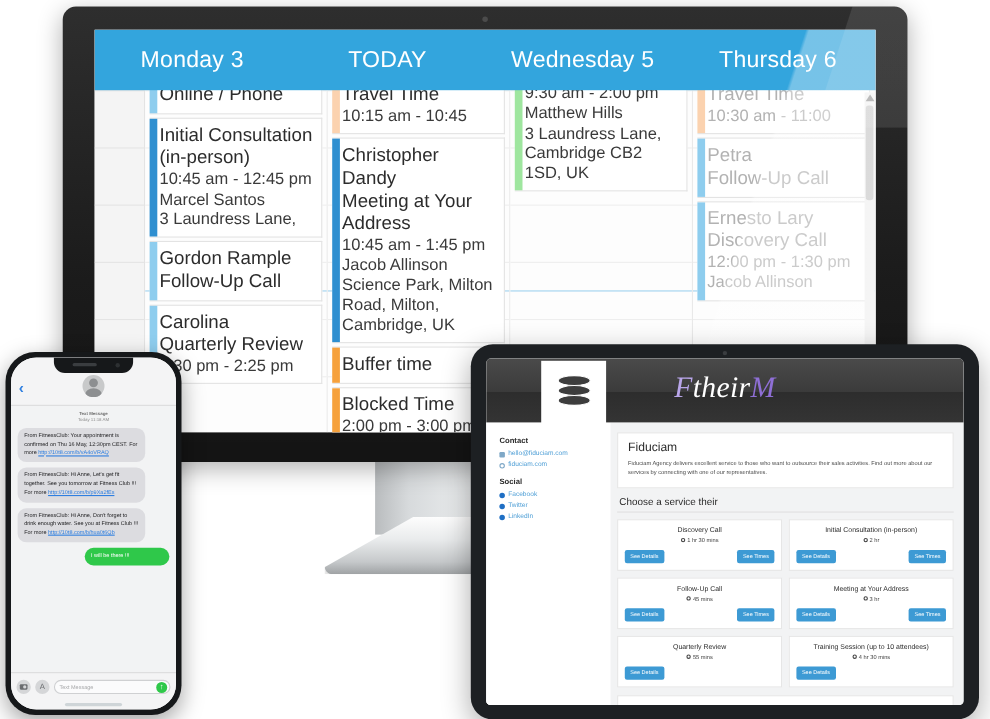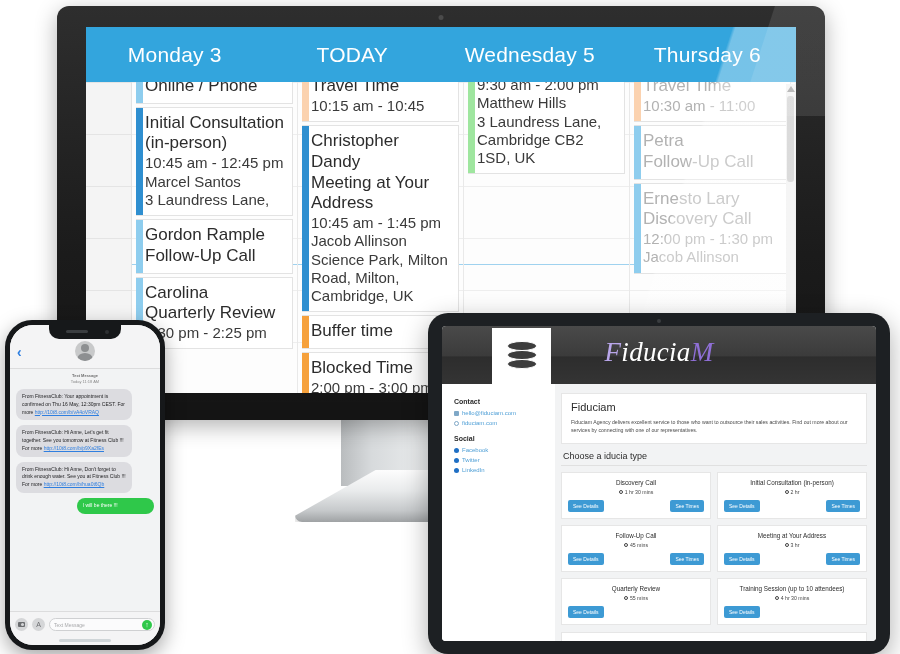--- a/index.html
+++ b/index.html
@@ -417,21 +417,21 @@
     <div class="tablet-screen">
       <div class="tb-header">
         <div class="tb-logo-box">
           <div class="dbicon">
               <i></i>
               <i></i>
               <i></i>
             </div>
         </div>
         <div class="tb-brand">
-          <span class="f">F</span><span>iducia</span><span class="m">M</span>
+          <span class="f">F</span><span>their</span><span class="m">M</span>
         </div>
       </div>
       <div class="tb-body">
         <div class="tb-side">
           <h4>Contact</h4>
           <div id="contact-list">
               <div class="ln">
                 <span class="ic mail"></span>
                 <span class="txt">hello@fiduciam.com</span>
               </div>
@@ -454,21 +454,21 @@
                 <span class="ic dot"></span>
                 <span class="txt">LinkedIn</span>
               </div>
             </div>
         </div>
         <div class="tb-main">
           <div class="panel">
             <h2>Fiduciam</h2>
             <p>Fiduciam Agency delivers excellent service to those who want to outsource their sales activities. Find out more about our services by connecting with one of our representatives.</p>
           </div>
-          <div class="sect-title">Choose a iducia type</div>
+          <div class="sect-title">Choose a service their</div>
           <div class="cards" id="service-cards">
               <div class="card">
                 <div class="nm">Discovery Call</div>
                 <div class="dur"><span class="clk"></span>1 hr 30 mins</div>
                 <div class="btns">
                   <button class="btn">See Details</button>
                   <button class="btn">See Times</button>
                 </div>
               </div>
               <div class="card">

